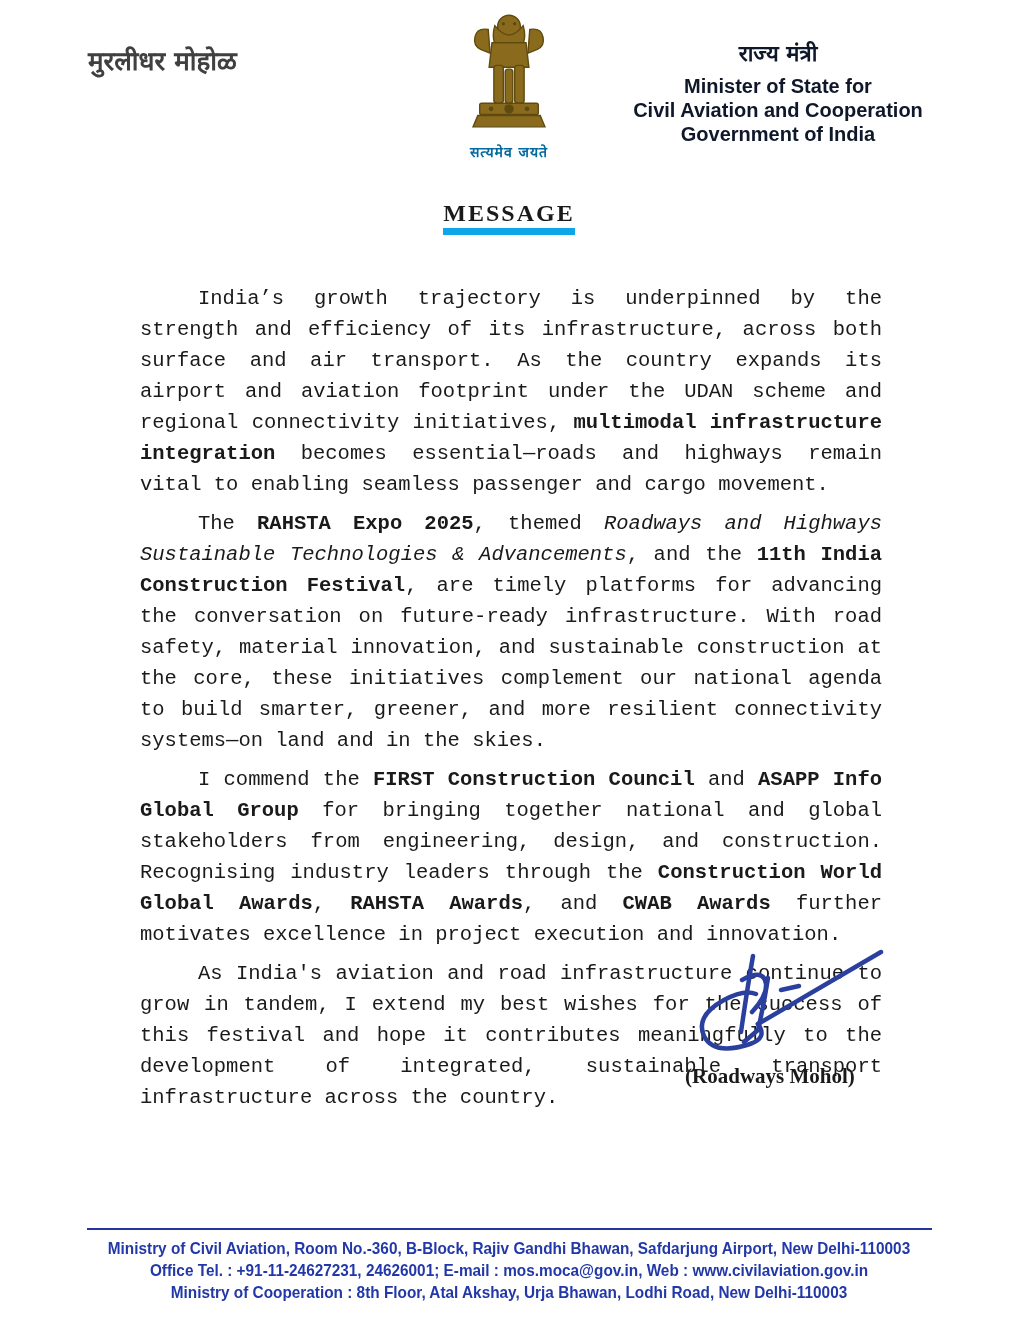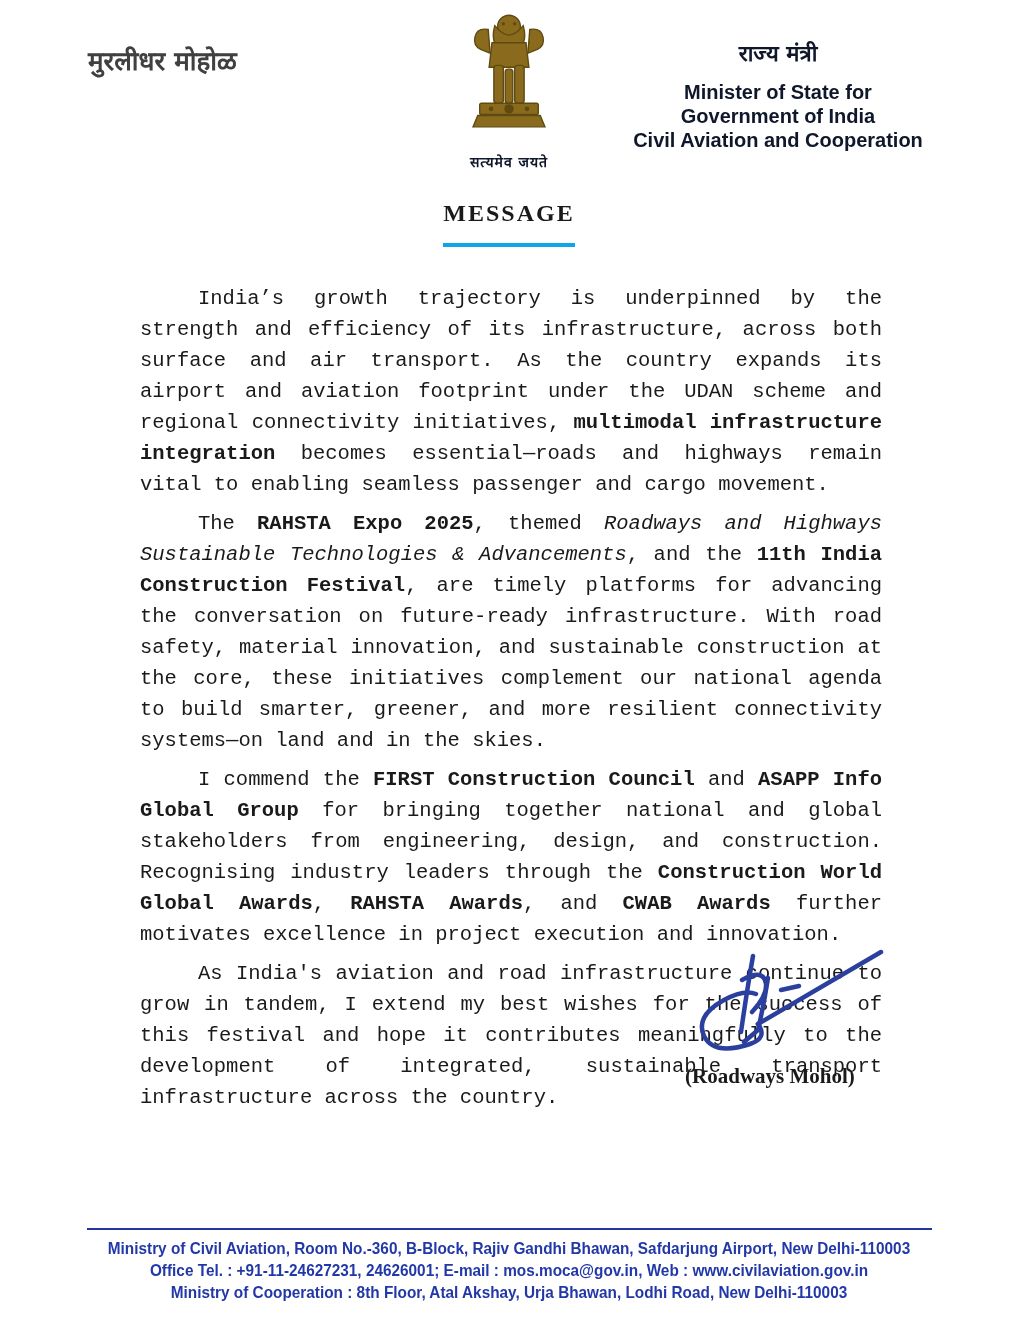--- a/index.html
+++ b/index.html
@@ -22,44 +22,44 @@
   }
   .eng-name{
     font-weight:700;font-size:22px;letter-spacing:.5px;margin-top:9px;
   }
   .hdr-emblem{
     position:absolute;left:50%;top:10px;transform:translateX(-50%);
     width:170px;text-align:center;
   }
   .emblem-caption{
     font-family:"DejaVu Sans","Liberation Sans",sans-serif;
-    font-weight:700;font-size:14px;color:#0f172a;margin-top:14px;
+    font-weight:700;font-size:14px;color:#0369a1;margin-top:4px;
     letter-spacing:1px;
   }
   .hdr-right{
     position:absolute;right:80px;top:40px;width:320px;
     text-align:center;color:#0f172a;
   }
   .hdr-right .hi{
     font-family:"DejaVu Sans","Liberation Sans",sans-serif;
     font-weight:700;font-size:22px;line-height:28px;
   }
   .hdr-right .en{
     font-family:"Liberation Sans",sans-serif;
     font-weight:700;font-size:20px;line-height:24px;
   }
-  .hdr-right .en-block{margin-top:12px;}
+  .hdr-right .en-block{margin-top:6px;}
   
   .title-wrap{
     position:absolute;top:200px;left:0;width:100%;text-align:center;
   }
   .title{
     display:inline-block;
     font-weight:700;font-size:24px;letter-spacing:2px;
-    border-bottom:4px solid #0ea5e9;padding-bottom:16px;
+    border-bottom:7px solid #0ea5e9;padding-bottom:1px;
   }
   
   .body-text{
     position:absolute;left:140px;top:283px;width:742px;
   }
   .para{
     font-size:20.5px;line-height:31px;
     text-align:justify;text-indent:58px;
     margin:0 0 8px 0;
     font-family:Liberation Mono, monospace;
@@ -123,22 +123,22 @@
       </g>
     </svg>
   </span>
   <div class="emblem-caption">सत्यमेव जयते</div>
 </div>
 
 <div class="hdr-right">
   <div class="hi">राज्य मंत्री</div>
   <div class="en-block">
     <div class="en">Minister of State for</div>
+    <div class="en">Civil Aviation and Cooperation</div>
     <div class="en">Government of India</div>
-    <div class="en">Civil Aviation and Cooperation</div>
   </div>
 </div>
 
 <div class="title-wrap">
   <span class="title">MESSAGE</span>
 </div>
 
 <div class="body-text">
   <p class="para"><span>India’s growth trajectory is underpinned by the strength and efficiency of its infrastructure, across both surface and air transport. As the country expands its airport and aviation footprint under the UDAN scheme and regional connectivity initiatives, </span><b>multimodal infrastructure integration</b><span> becomes essential—roads and highways remain vital to enabling seamless passenger and cargo movement.</span></p>
   <p class="para"><span>The </span><b>RAHSTA Expo 2025</b><span>, themed </span><i>Roadways and Highways Sustainable Technologies &amp; Advancements</i><span>, and the </span><b>11th India Construction Festival</b><span>, are timely platforms for advancing the conversation on future-ready infrastructure. With road safety, material innovation, and sustainable construction at the core, these initiatives complement our national agenda to build smarter, greener, and more resilient connectivity systems—on land and in the skies.</span></p>

